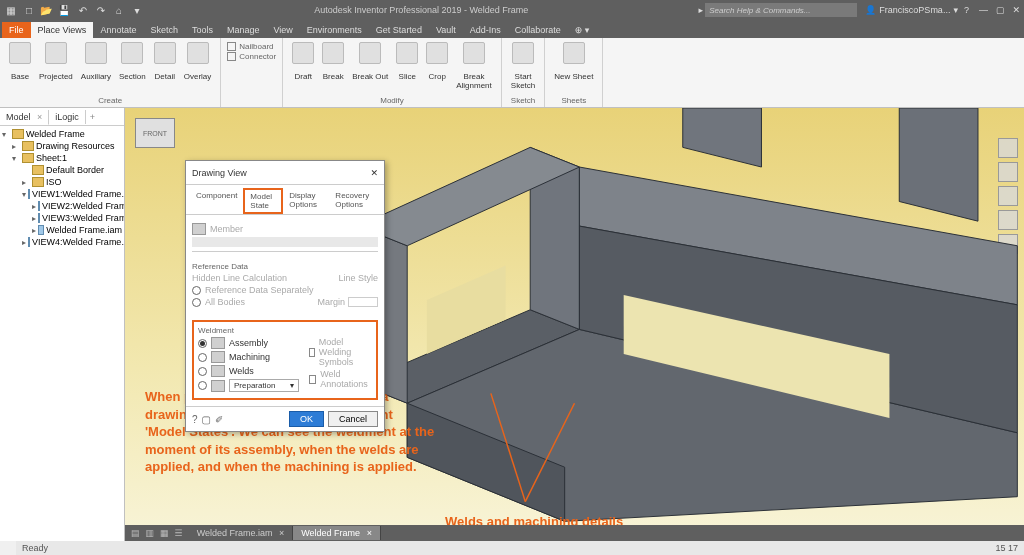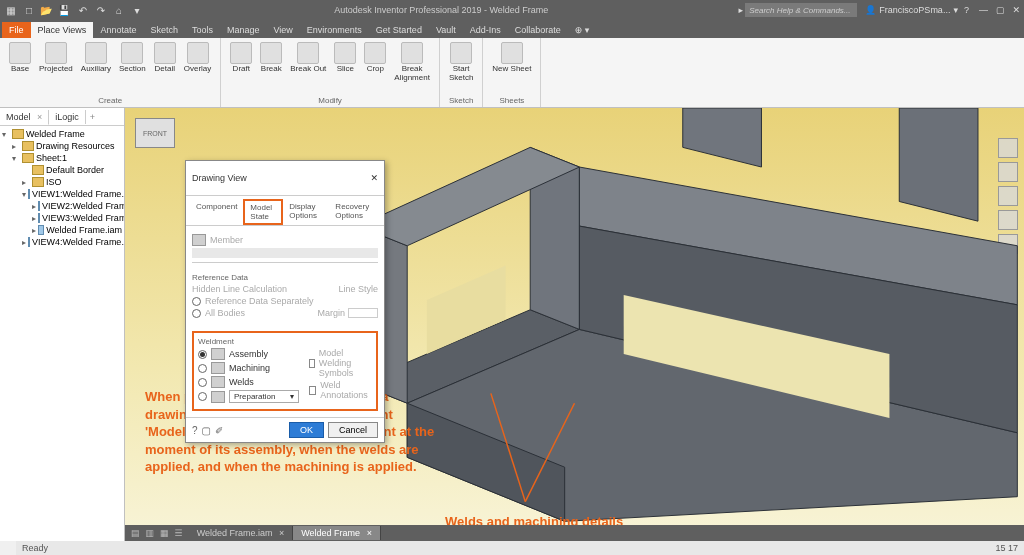--- a/index.html
+++ b/index.html
@@ -3,38 +3,38 @@
 <meta charset="utf-8">
 <style>
 * { box-sizing: border-box; margin: 0; padding: 0; font-family: "Segoe UI", Arial, sans-serif; }
 html, body { width: 1024px; height: 555px; overflow: hidden; background: #f0f0f0; }
 
 
 .titlebar { height: 20px; background: #5f5f5f; display: flex; align-items: center; color: #ddd; font-size: 9px; padding: 0 4px; }
 .titlebar .qat { display: flex; gap: 4px; align-items: center; }
 .titlebar .qat span { width: 14px; height: 14px; display: inline-flex; align-items: center; justify-content: center; font-size: 10px; }
 .titlebar .title { flex: 1; text-align: center; font-size: 9px; color: #ccc; }
-.titlebar .search { background: #7a7a7a; width: 112px; height: 14px; display: flex; align-items: center; padding: 0 4px; font-size: 8px; color: #ccc; font-style: italic; }
+.titlebar .search { background: #7a7a7a; width: 152px; height: 14px; display: flex; align-items: center; padding: 0 4px; font-size: 8px; color: #ccc; font-style: italic; }
 .titlebar .user { margin-left: 8px; display: flex; align-items: center; gap: 3px; font-size: 9px; }
 .titlebar .winbtns { display: flex; gap: 8px; margin-left: 10px; }
 
 
 .ribbontabs { height: 18px; background: #5f5f5f; display: flex; align-items: flex-end; font-size: 9px; color: #ddd; padding-left: 2px; gap: 0; }
 .ribbontabs .tab { padding: 3px 7px; cursor: pointer; }
 .ribbontabs .tab.file { background: #e8641b; color: #fff; }
 .ribbontabs .tab.active { background: #f5f5f5; color: #333; }
 
 
 .ribbon { height: 70px; background: #f5f5f5; border-bottom: 1px solid #c0c0c0; display: flex; }
 .ribbon .group { border-right: 1px solid #d0d0d0; padding: 2px 6px; display: flex; flex-direction: column; justify-content: space-between; }
 .ribbon .group .items { display: flex; gap: 2px; }
 .ribbon .group .label { font-size: 8px; color: #666; text-align: center; }
 .ribbon .btn { display: flex; flex-direction: column; align-items: center; gap: 1px; padding: 2px 3px; cursor: pointer; }
 .ribbon .btn .ico { width: 22px; height: 22px; background: #e0e0e0; border: 1px solid #bbb; border-radius: 2px; display: flex; align-items: center; justify-content: center; font-size: 11px; }
-.ribbon .btn .txt { font-size: 8px; color: #333; text-align: center; line-height: 1.1; white-space: pre; }
+.ribbon .btn .txt { font-size: 8px; color: #333; text-align: center; line-height: 1.1; white-space: pre; margin-top: 8px; }
 .ribbon .minis { display: flex; flex-direction: column; gap: 1px; font-size: 8px; color: #666; padding: 2px; }
 .ribbon .minis div { display: flex; align-items: center; gap: 3px; }
 .ribbon .minis .chk { width: 9px; height: 9px; border: 1px solid #888; }
 
 
 .docarea { position: absolute; top: 108px; left: 0; right: 0; bottom: 14px; display: flex; }
 
 
 .browser { width: 125px; background: #fff; border-right: 1px solid #c0c0c0; font-size: 9px; display: flex; flex-direction: column; }
 .browser .tabs { height: 18px; display: flex; align-items: center; border-bottom: 1px solid #ccc; }
@@ -58,21 +58,21 @@
 .navbar div { width: 20px; height: 20px; background: #d8d8d8cc; border: 1px solid #999; }
 
 
 .annot { position: absolute; color: #e8641b; font-weight: 600; font-size: 13px; line-height: 1.35; }
 .annot1 { left: 20px; top: 280px; width: 290px; }
 .annot2 { left: 320px; top: 405px; width: 180px; }
 svg.callout { position: absolute; top: 0; left: 0; width: 100%; height: 100%; pointer-events: none; }
 
 
 .dialog { position: absolute; left: 185px; top: 160px; width: 200px; background: #fff; border: 1px solid #888; box-shadow: 2px 2px 6px rgba(0,0,0,.3); font-size: 9px; color: #333; }
-.dialog .dtitle { height: 35px; display: flex; align-items: center; padding: 0 6px; border-bottom: 1px solid #ccc; justify-content: space-between; }
+.dialog .dtitle { height: 24px; display: flex; align-items: center; padding: 0 6px; border-bottom: 1px solid #ccc; justify-content: space-between; }
 .dialog .dtabs { display: flex; padding: 3px 4px 0; gap: 0; border-bottom: 1px solid #ccc; }
 .dialog .dtab { padding: 2px 5px; font-size: 8px; color: #555; border: 1px solid transparent; }
 .dialog .dtab.hl { border: 2px solid #e8641b; background: #fff; }
 .dialog .dbody { padding: 6px; }
 .dialog .row { display: flex; align-items: center; gap: 4px; margin: 2px 0; }
 .dialog .disabled { color: #aaa; }
 .dialog .fieldset { border-top: 1px solid #ccc; margin-top: 4px; padding-top: 10px; }
 .dialog .fslabel { font-size: 8px; color: #666; }
 .dialog .weldbox { border: 2px solid #e8641b; padding: 4px; margin-top: 13px; }
 .dialog .radio { width: 9px; height: 9px; border: 1px solid #666; border-radius: 50%; display: inline-flex; align-items: center; justify-content: center; }
@@ -163,20 +163,33 @@
         <div class="btn">
           <div class="ico"></div>
           <div class="txt">Detail</div>
         </div>
         <div class="btn">
           <div class="ico"></div>
           <div class="txt">Overlay</div>
         </div>
       </div>
     <div class="label">Create</div>
+  </div>
+  <div class="group" style="border-right:1px solid #d0d0d0; padding:2px 4px;">
+    <div class="minis">
+      <div>
+          <span class="chk"></span>
+          <span>Nailboard</span>
+        </div>
+      <div>
+          <span class="chk"></span>
+          <span>Connector</span>
+        </div>
+    </div>
+    <div></div>
   </div>
   <div class="group">
     <div class="items" id="modify-items">
         <div class="btn">
           <div class="ico"></div>
           <div class="txt">Draft</div>
         </div>
         <div class="btn">
           <div class="ico"></div>
           <div class="txt">Break</div>

